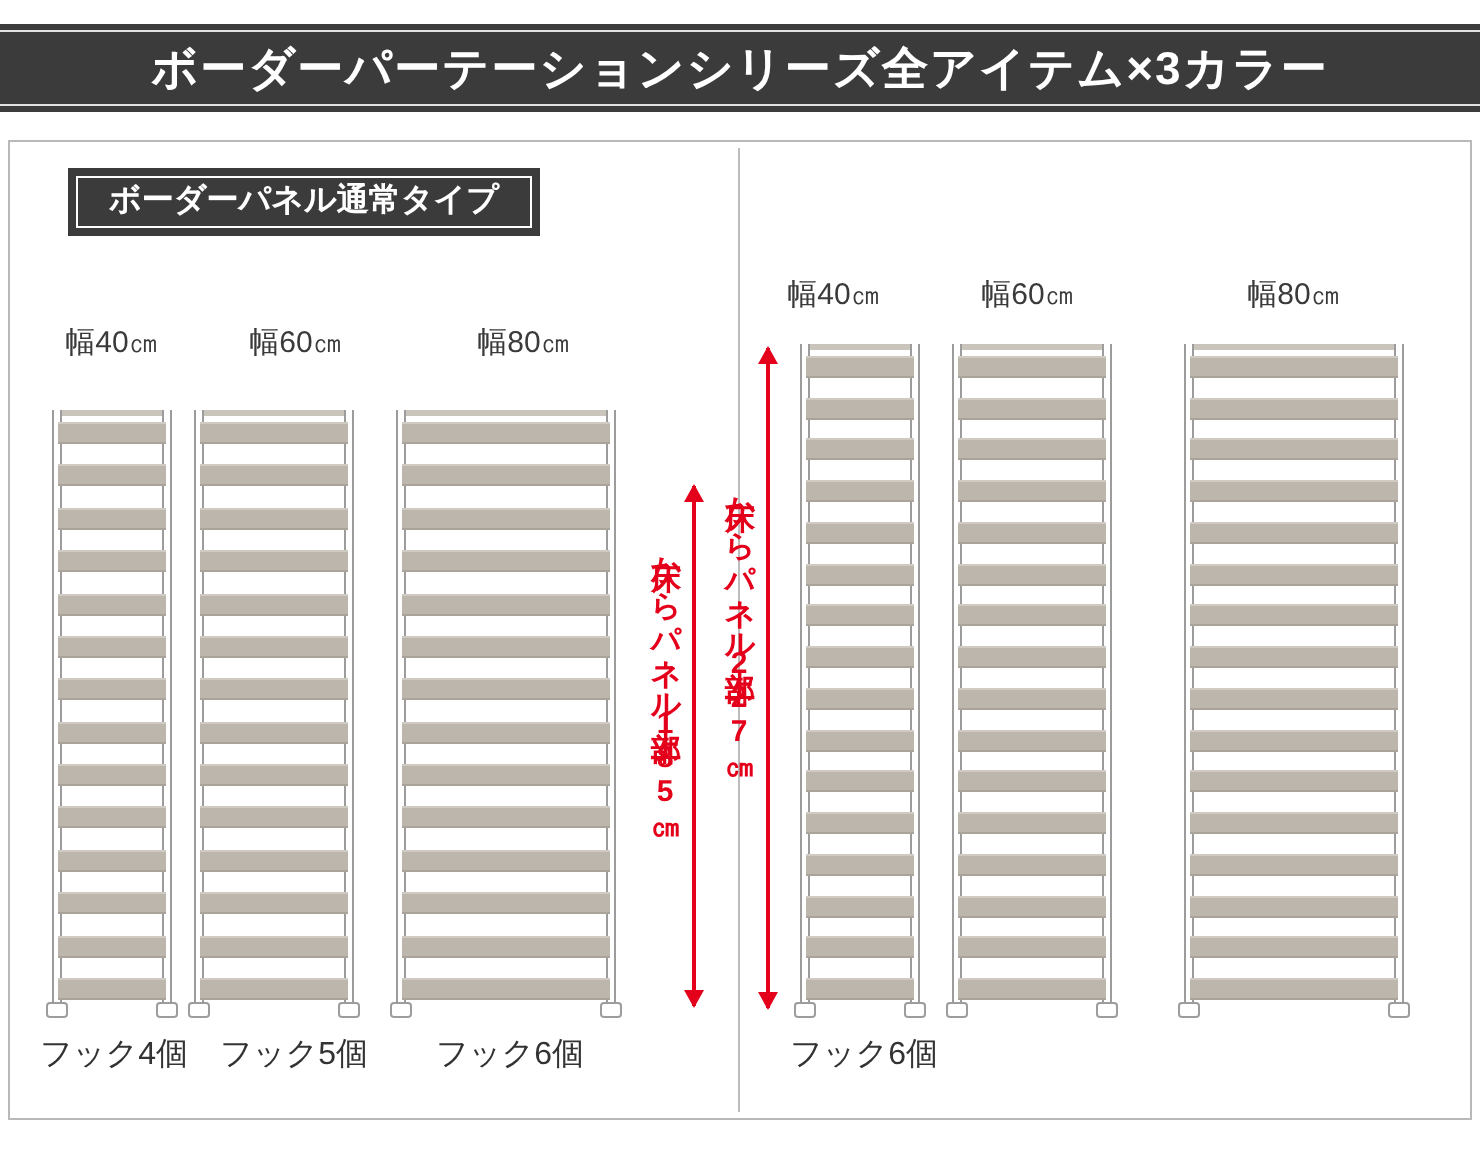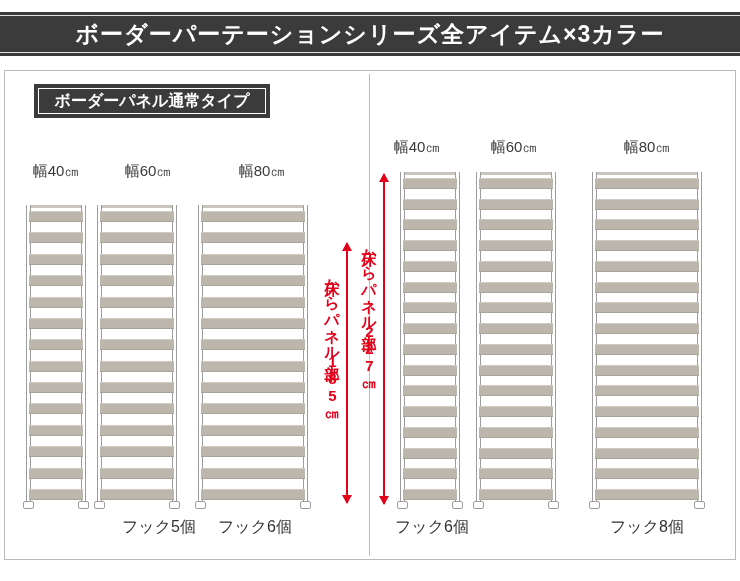--- a/index.html
+++ b/index.html
@@ -318,21 +318,22 @@
       <div class="slat" style="top: 284px;"></div>
     </div>
 
   <div class="measure" style="left:341px; top:243px; width:12px; height:260px;">
     <div class="line"></div>
     <div class="arrow up"></div>
     <div class="arrow down"></div>
   </div>
   <div class="measure-label" style="left:322px; top:268px; height:230px;">床からパネル上部185㎝</div>
 
-  <div class="hook-caption" style="left:112px; top:517px; width:94px;">フック5個</div>
+  <div class="hook-caption" style="left:10px; top:517px; width:94px;">フック4個</div>
+  <div class="hook-caption" style="left:100px; top:517px; width:94px;">フック5個</div>
   <div class="hook-caption" style="left:208px; top:517px; width:94px;">フック6個</div>
 
   <div class="width-caption" style="left:372px; top:138px; width:90px;">幅40㎝</div>
   <div class="width-caption" style="left:469px; top:138px; width:90px;">幅60㎝</div>
   <div class="width-caption" style="left:602px; top:138px; width:90px;">幅80㎝</div>
 
   <div class="panel" id="panel-h40" style="left:400px; top:172px; width:60px; height:331px;">
     <div class="top-cap"></div>
     <div class="leg left"></div>
     <div class="leg right"></div>
@@ -405,15 +406,14 @@
     </div>
 
   <div class="measure" style="left:378px; top:174px; width:12px; height:330px;">
     <div class="line"></div>
     <div class="arrow up"></div>
     <div class="arrow down"></div>
   </div>
   <div class="measure-label" style="left:359px; top:238px; height:260px;">床からパネル上部227㎝</div>
 
   <div class="hook-caption" style="left:385px; top:517px; width:94px;">フック6個</div>
-  <div class="hook-caption" style="left:600px; top:517px; width:94px;">フック8個</div>
 
 </div>
 
 </body></html>

